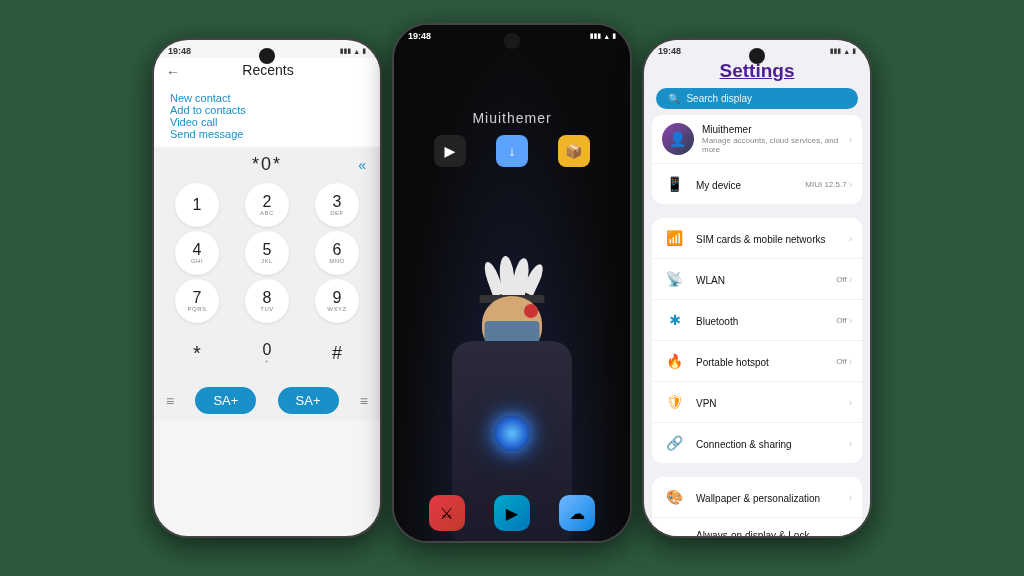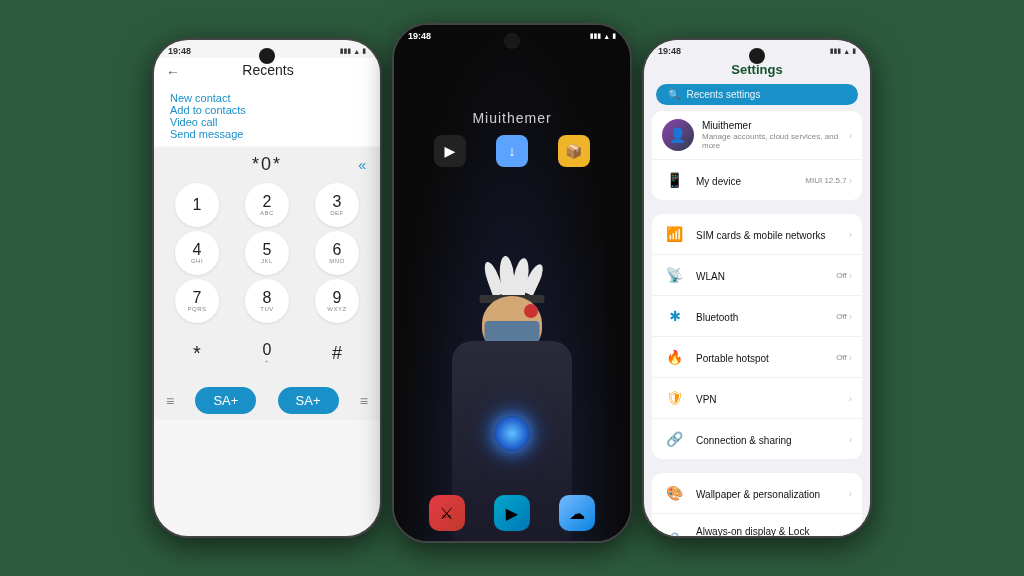--- a/index.html
+++ b/index.html
@@ -394,23 +394,24 @@
 
     .phone-right .status-bar { color: #333; background: #f0f0f5; }
 
     .settings-title-bar {
       background: #f0f0f5;
       padding: 2px 12px 6px;
       text-align: center;
     }
 
     .settings-title {
-      font-size: 13px;
+      font-size: 19px;
       font-weight: 600;
-      color: #14532d;
+      color: #4c1d95;
+      text-decoration: underline;
     }
 
     .settings-search {
       background: #1a90c8;
       margin: 0 12px 6px;
       border-radius: 20px;
       padding: 5px 12px;
       display: flex;
       align-items: center;
       gap: 6px;
@@ -653,21 +654,21 @@
           <span>▮▮▮</span>
           <span>▲</span>
           <span>▮</span>
         </span>
       </div>
       <div class="settings-title-bar">
         <span class="settings-title">Settings</span>
       </div>
       <div class="settings-search">
         <span class="search-icon-s">🔍</span>
-        <span class="search-text-s">Recents settings</span>
+        <span class="search-text-s">Search display</span>
       </div>
 
       <div class="settings-list">
 
         <div class="settings-section">
           <div class="settings-item section-card-profile">
             <div class="profile-avatar">👤</div>
             <div class="settings-item-content">
               <div class="settings-item-title">Miuithemer</div>
               <div class="settings-item-sub">Manage accounts, cloud services, and more</div>

